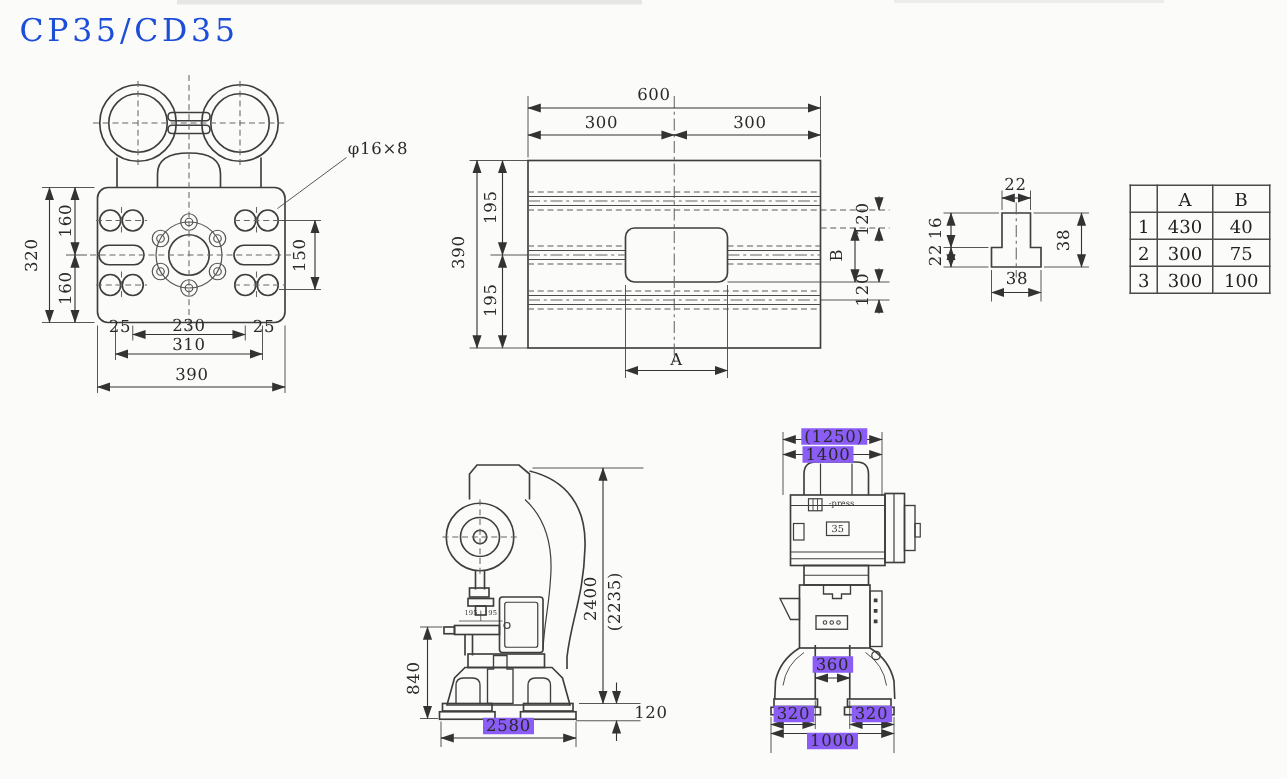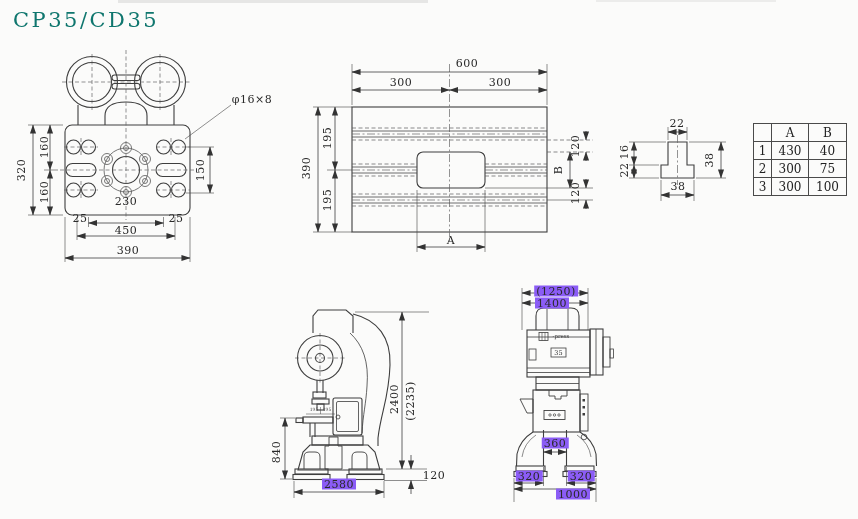--- a/index.html
+++ b/index.html
@@ -2,21 +2,21 @@
 <html><head>
 <meta charset="utf-8">
 <style>
   html,body { margin:0; padding:0; background:#e8e8e8; }
   .canvas {
     position:relative; width:858px; height:519px; background:#fbfbfa;
     font-family:"DejaVu Serif", serif; overflow:hidden;
   }
   .title {
     position:absolute; left:13px; top:8px;
-    font:21px "DejaVu Serif", serif; color:#0f766e; letter-spacing:2.5px;
+    font:21px "DejaVu Serif", serif; color:#1d4ed8; letter-spacing:2.5px;
   }
   svg.lines { position:absolute; left:0; top:0; }
   .dim {
     position:absolute; font:11px "DejaVu Serif", serif; color:#2a2a2a;
     transform:translate(-50%,-50%); white-space:nowrap; letter-spacing:.5px; line-height:1;
   }
   .dim.v { transform:translate(-50%,-50%) rotate(-90deg); }
   .dim.bg { background:#8b5cf6; padding:0 2px; }
   .dim.tiny { font-size:4.5px; letter-spacing:0; color:#444; }
   .dim.brand { font-size:5.5px; letter-spacing:0; color:#333; }
@@ -257,27 +257,27 @@
         <line x1="514" y1="489" x2="596" y2="489" marker-start="url(#ar)" marker-end="url(#ar)"></line>
       </g>
     </g>
   </svg>
 
   <div class="dim v" style="left:21px;top:170px">320</div>
   <div class="dim v" style="left:44px;top:147px">160</div>
   <div class="dim v" style="left:44px;top:192px">160</div>
   <div class="dim v" style="left:200px;top:170px">150</div>
   <div class="dim" style="left:80px;top:218px">25</div>
-  <div class="dim" style="left:126px;top:201px">230</div>
+  <div class="dim" style="left:126px;top:217px">230</div>
   <div class="dim" style="left:176px;top:218px">25</div>
-  <div class="dim" style="left:126px;top:230px">450</div>
+  <div class="dim" style="left:126px;top:230px">310</div>
   <div class="dim" style="left:128px;top:250px">390</div>
   <div class="dim" style="left:252px;top:99px">φ16×8</div>
 
-  <div class="dim" style="left:467px;top:63px">600</div>
+  <div class="dim" style="left:436px;top:63px">600</div>
   <div class="dim" style="left:401px;top:82px">300</div>
   <div class="dim" style="left:500px;top:82px">300</div>
   <div class="dim v" style="left:306px;top:168px">390</div>
   <div class="dim v" style="left:327px;top:138px">195</div>
   <div class="dim v" style="left:327px;top:200px">195</div>
   <div class="dim v" style="left:575px;top:146px">120</div>
   <div class="dim v" style="left:558px;top:170px">B</div>
   <div class="dim v" style="left:575px;top:193px">120</div>
   <div class="dim" style="left:451px;top:240px">A</div>
 
@@ -295,21 +295,21 @@
   <div class="dim tiny" style="left:314px;top:410px">195</div>
   <div class="dim tiny" style="left:327px;top:410px">195</div>
 
   <div class="dim bg" style="left:556px;top:291px">(1250)</div>
   <div class="dim bg" style="left:552px;top:303px">1400</div>
   <div class="dim brand" style="left:561px;top:337px">-press</div>
   <div class="dim badge" style="left:558.5px;top:352.5px">35</div>
   <div class="dim bg" style="left:555px;top:443px">360</div>
   <div class="dim bg" style="left:529px;top:476px">320</div>
   <div class="dim bg" style="left:581px;top:476px">320</div>
-  <div class="dim bg" style="left:573px;top:494px">1000</div>
+  <div class="dim bg" style="left:555px;top:494px">1000</div>
 
   <table class="spec">
     <colgroup>
         <col style="width:18px">
         <col style="width:37px">
         <col style="width:38px">
       </colgroup>
     <tbody>
         <tr>
       <td></td>

